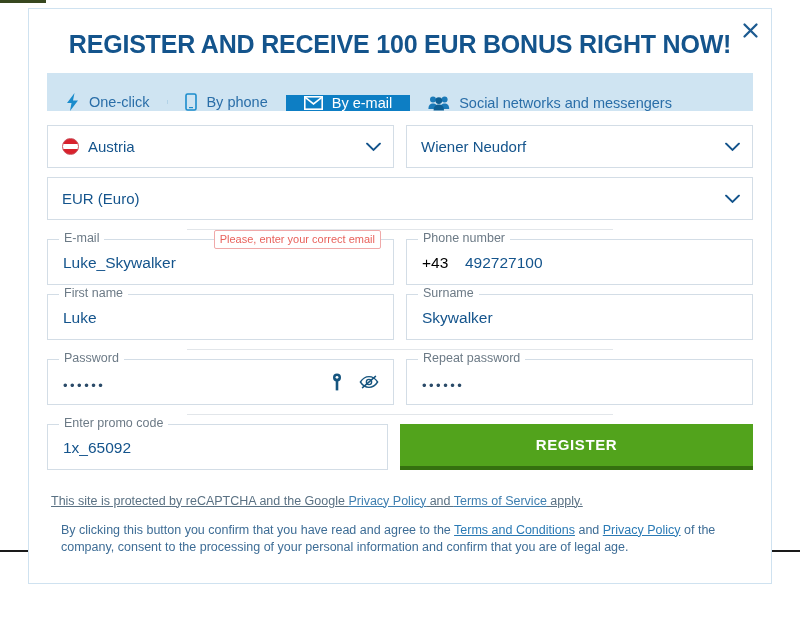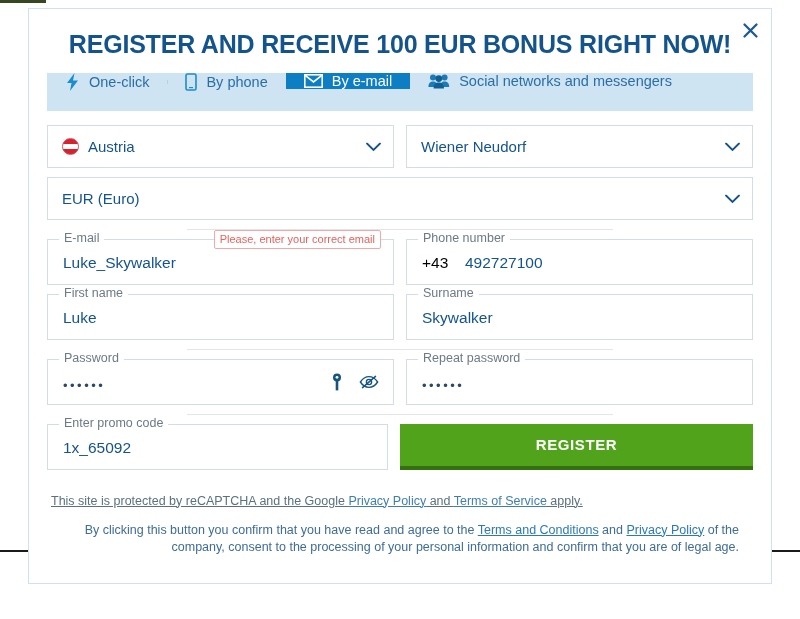--- a/index.html
+++ b/index.html
@@ -68,21 +68,21 @@
     letter-spacing: -0.2px;
     line-height: 1.1;
   }
 
   
   .tabs {
     display: flex;
     margin: 0 18px;
     background: #cfe4f2;
     height: 38px;
-    align-items: flex-start;
+    align-items: flex-end;
   }
   .tab {
     display: flex;
     align-items: center;
     justify-content: center;
     gap: 9px;
     padding: 0 18px;
     font-size: 14.5px;
     color: #2a6ea8;
     cursor: pointer;
@@ -261,21 +261,21 @@
   .legal-1 {
     font-size: 12.5px;
     color: #5a7183;
     margin: 10px 0 0 0;
     padding-left: 4px;
     text-decoration: underline;
   }
   .legal-2 {
     font-size: 12.5px;
     color: #3e6d96;
-    text-align: right;
+    text-align: left;
     margin: 14px 14px 0 14px;
     line-height: 17px;
   }
   .lnk {
     color: #2a7ab5;
     text-decoration: underline;
     cursor: pointer;
   }
   .legal-1 .lnk { color: #3f7fb0; }
 </style>

